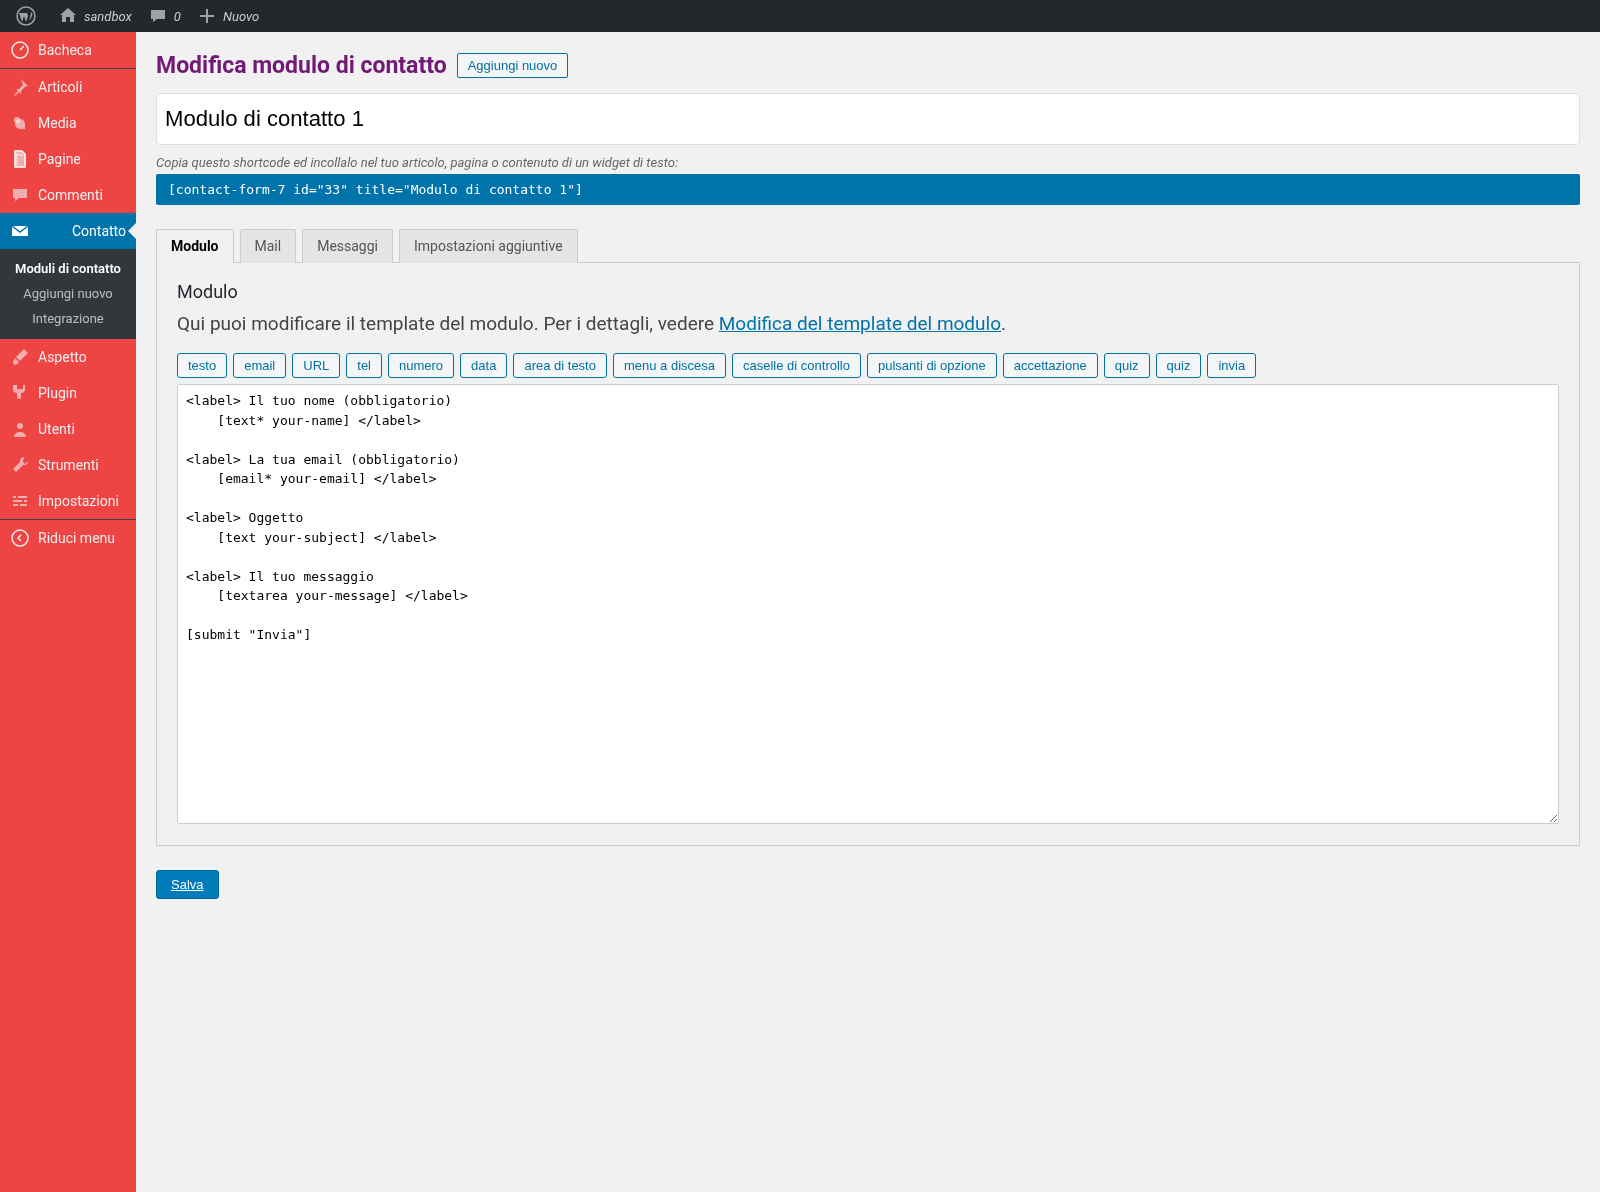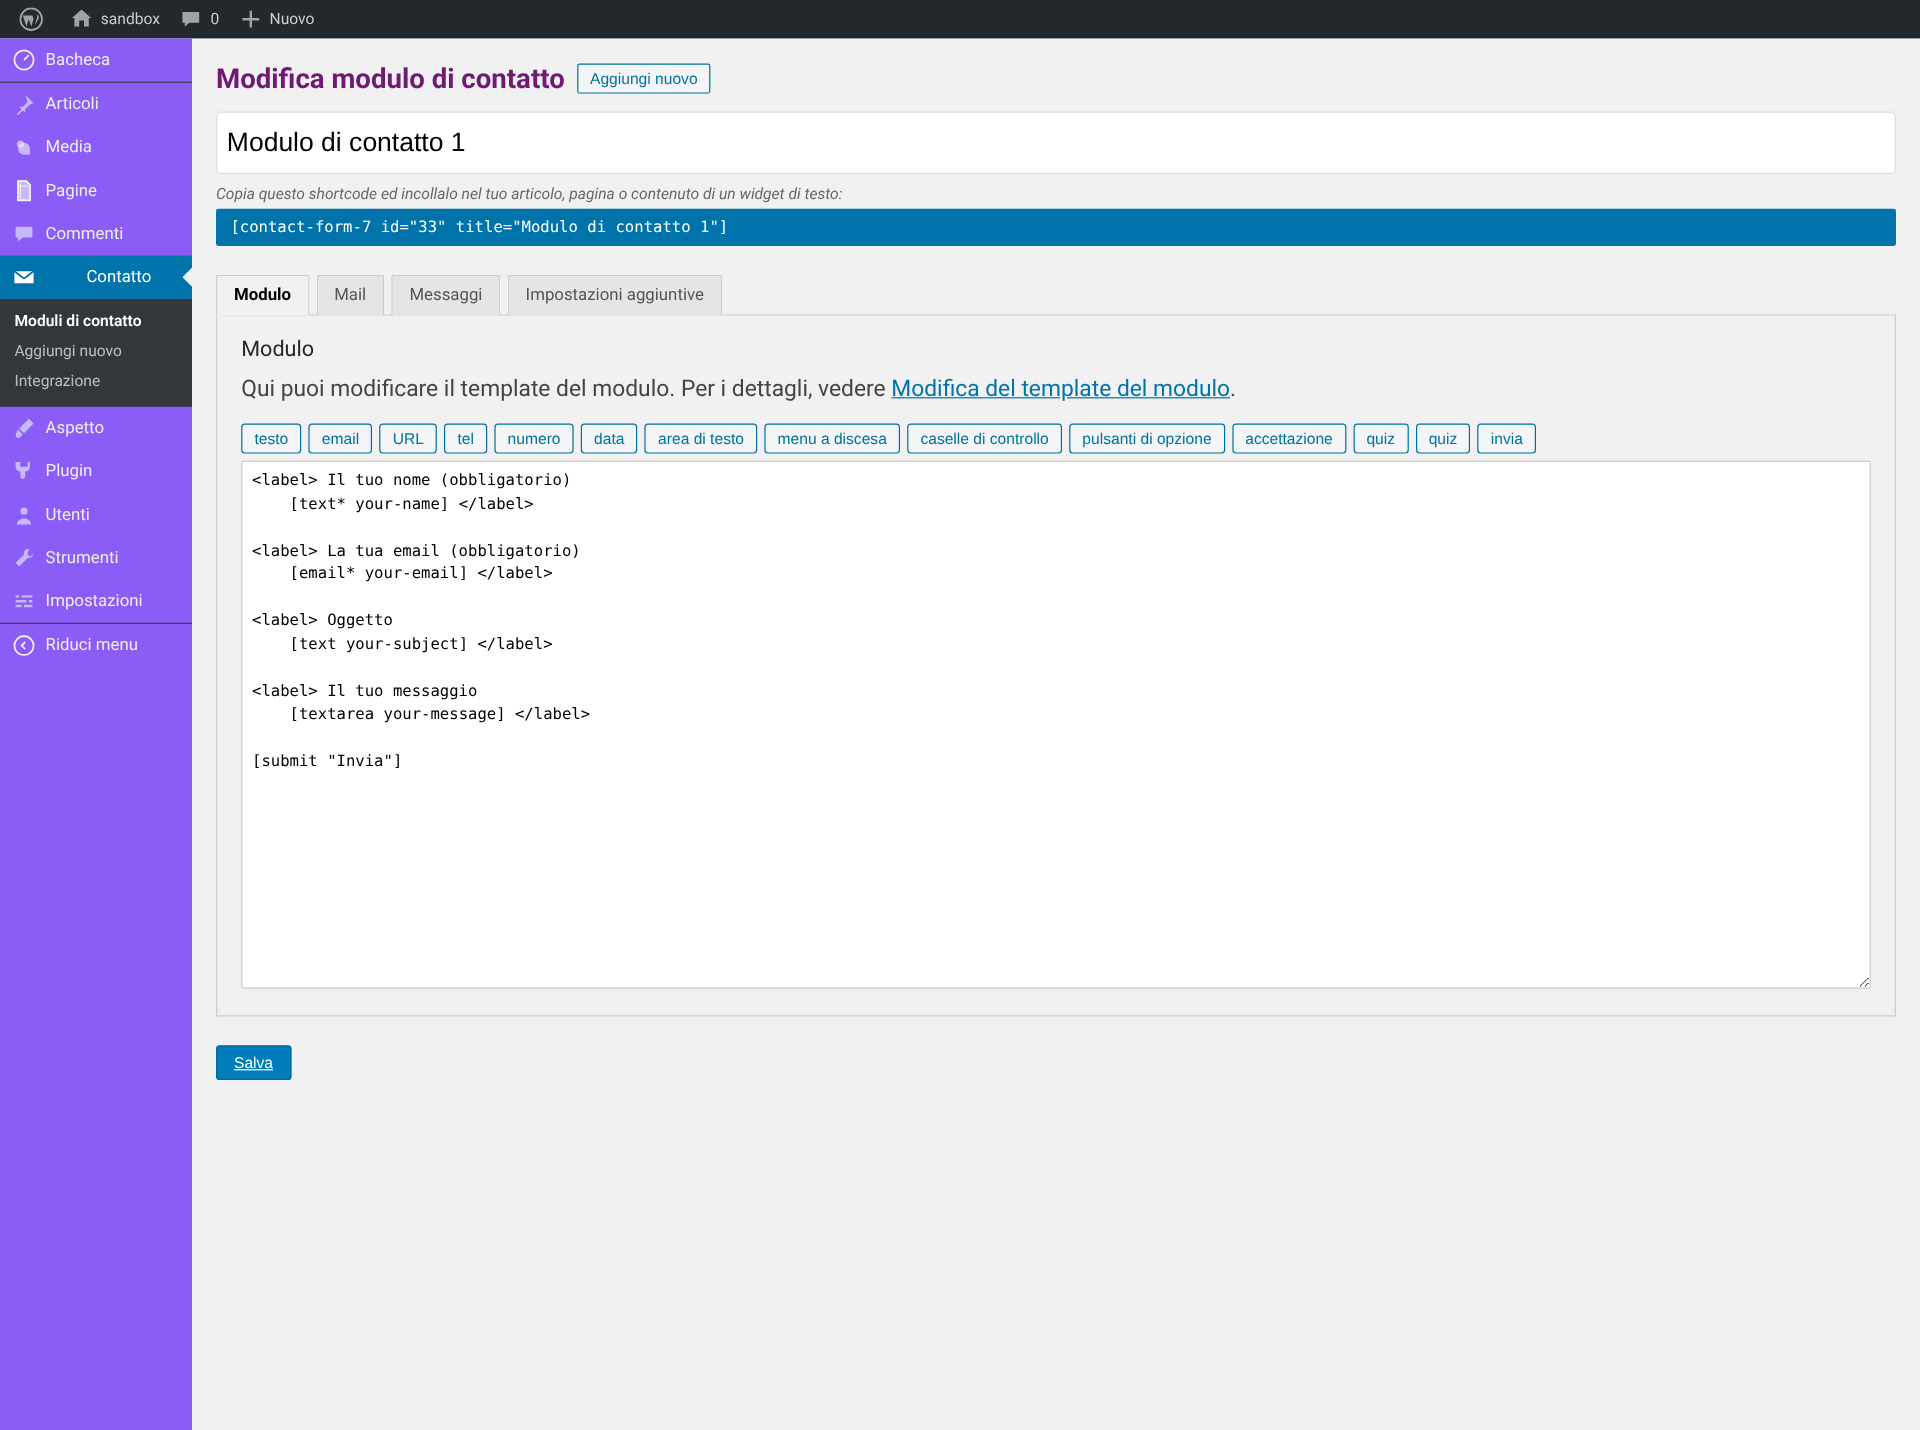--- a/index.html
+++ b/index.html
@@ -1,21 +1,21 @@
 <!DOCTYPE html>
 <html><head>
 <meta charset="utf-8">
 <style>
 * { margin: 0; padding: 0; box-sizing: border-box; }
 body { font-family: -apple-system, BlinkMacSystemFont, "Segoe UI", Roboto, sans-serif; font-size: 13px; background: #f1f1f1; color: #444; }
 .topbar { height: 32px; background: #23282d; color: #ccc; display: flex; align-items: center; padding: 0 8px; font-size: 13px; }
-.topbar-item { display: flex; align-items: center; padding: 0 8px; height: 32px; cursor: pointer; }
+.topbar-item { display: flex; align-items: center; padding: 0 8px; height: 32px; cursor: pointer; font-style: italic; }
 .topbar-icon { width: 20px; height: 20px; margin-right: 6px; fill: #9ea3a8; }
 .wrap { display: flex; min-height: calc(100vh - 32px); }
-.sidebar { width: 160px; background: #8b5cf6; color: #eee; flex-shrink: 0; }
+.sidebar { width: 136px; background: #ef4444; color: #eee; flex-shrink: 0; text-align: center; }
 .menu-item { display: flex; align-items: center; padding: 8px 8px 8px 10px; color: #eee; cursor: pointer; font-size: 14px; }
 .menu-icon { width: 20px; height: 20px; margin-right: 8px; fill: rgba(240,245,250,.6); }
 .menu-item.current { background: #0073aa; color: #fff; position: relative; gap: 34px; }
 .menu-item.current .menu-icon { fill: #fff; }
 .menu-item.current::after { content: ''; position: absolute; right: 0; top: 50%; margin-top: -8px; border: 8px solid transparent; border-right-color: #f1f1f1; }
 .submenu { background: #32373c; padding: 7px 0 8px; }
 .submenu-item { color: rgba(240,245,250,.7); font-size: 13px; padding: 5px 12px; cursor: pointer; }
 .submenu-item.current { color: #fff; font-weight: 600; }
 .content { flex: 1; padding: 10px 20px 40px; overflow: auto; }
 .page-title-row { display: flex; align-items: center; gap: 10px; margin: 10px 0 14px; }

